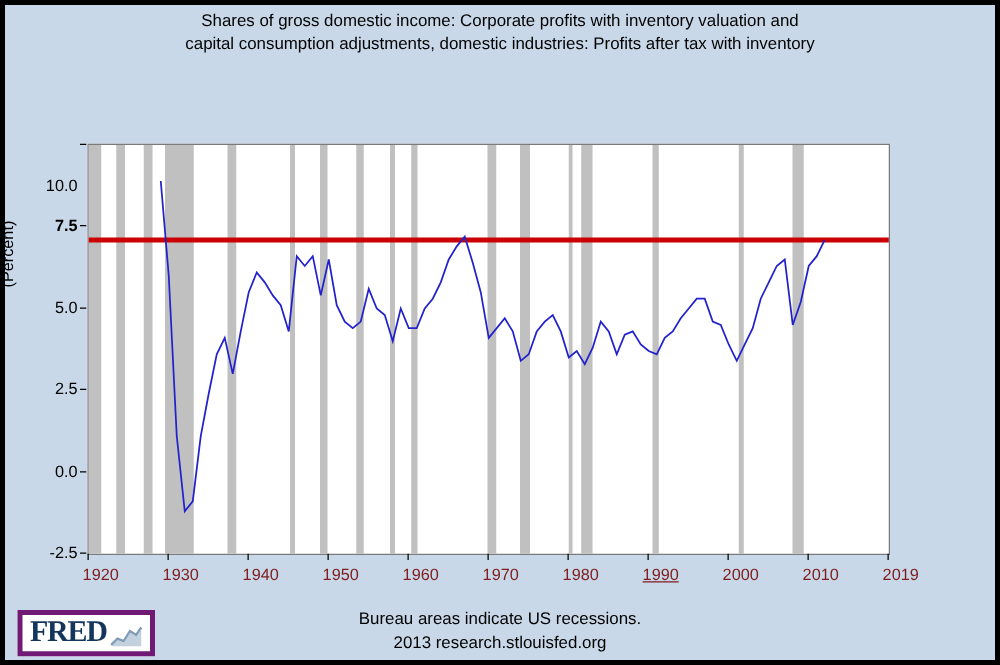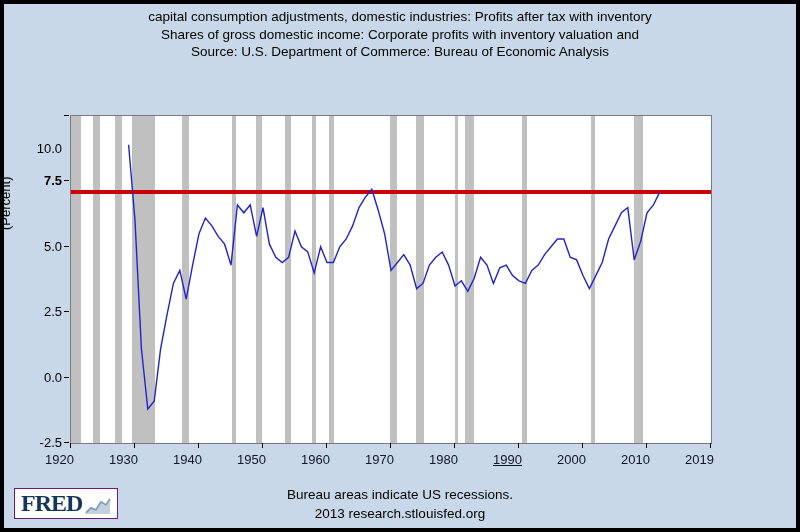--- a/index.html
+++ b/index.html
@@ -78,23 +78,23 @@
   }
   .ytickmark {
     position: absolute;
     width: 5px;
     height: 1px;
     background: #000;
   }
   .xtick {
     position: absolute;
     width: 50px;
-    text-align: left;
+    text-align: right;
     font-size: 13px;
-    color: #0f172a;
+    color: #7f1d1d;
     transform: translateX(-50%);
   }
   .xtickmark {
     position: absolute;
     width: 1px;
     height: 5px;
     background: #000;
   }
   #ylabel {
     position: absolute;
@@ -114,21 +114,21 @@
     font-size: 13.5px;
     color: #000;
   }
   #footer1 { top: 487px; }
   #footer2 { top: 506px; }
   #fred-logo {
     position: absolute;
     left: 14px;
     top: 488px;
     background: #ffffff;
-    border: 1px solid #701a75;
+    border: 4px solid #701a75;
     padding: 2px 6px 3px 6px;
     display: flex;
     align-items: flex-end;
     gap: 3px;
     justify-content: space-between;
   }
   #fred-text {
     font-family: "Liberation Serif", serif;
     font-weight: bold;
     font-size: 24px;
@@ -141,23 +141,22 @@
     height: 18px;
     position: relative;
   }
 </style>
 </head>
 <body>
 
 <div id="app">
 
   <div class="title-block">
+    <div class="title-line">Shares of gross domestic income: Corporate profits with inventory valuation and</div>
     <div class="title-line">capital consumption adjustments, domestic industries: Profits after tax with inventory</div>
-    <div class="title-line">Shares of gross domestic income: Corporate profits with inventory valuation and</div>
-    <div class="title-line">Source: U.S. Department of Commerce: Bureau of Economic Analysis</div>
   </div>
 
   <div id="plot">
 
   <div class="recession" style="left: 0px; width: 10.24px; background: rgb(192, 192, 192);"></div>
       <div class="recession" style="left: 21.76px; width: 7.68px; background: rgb(192, 192, 192);"></div>
       <div class="recession" style="left: 43.52px; width: 7.04px; background: rgb(192, 192, 192);"></div>
       <div class="recession" style="left: 61.44px; width: 23.04px; background: rgb(192, 192, 192);"></div>
       <div class="recession" style="left: 111.36px; width: 7.04px; background: rgb(192, 192, 192);"></div>
       <div class="recession" style="left: 160.64px; width: 4.48px; background: rgb(192, 192, 192);"></div>

